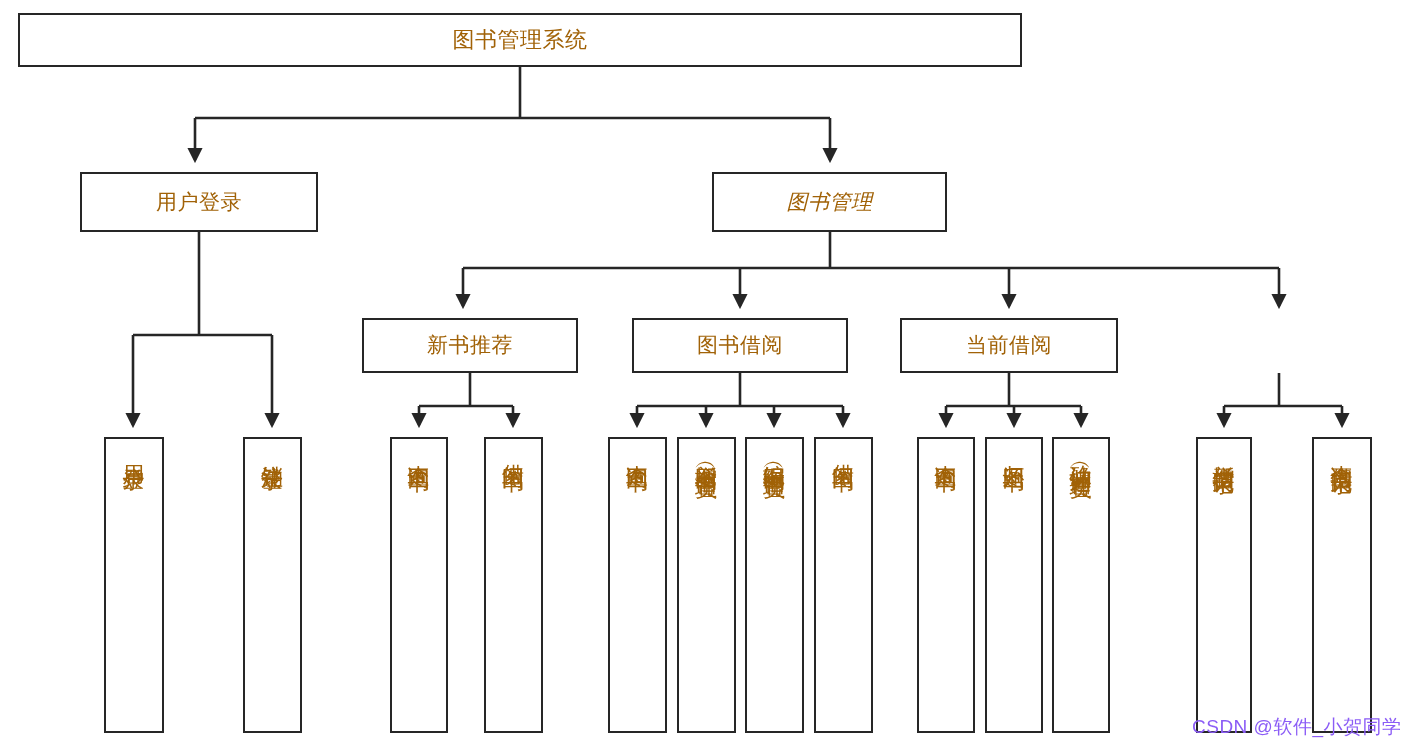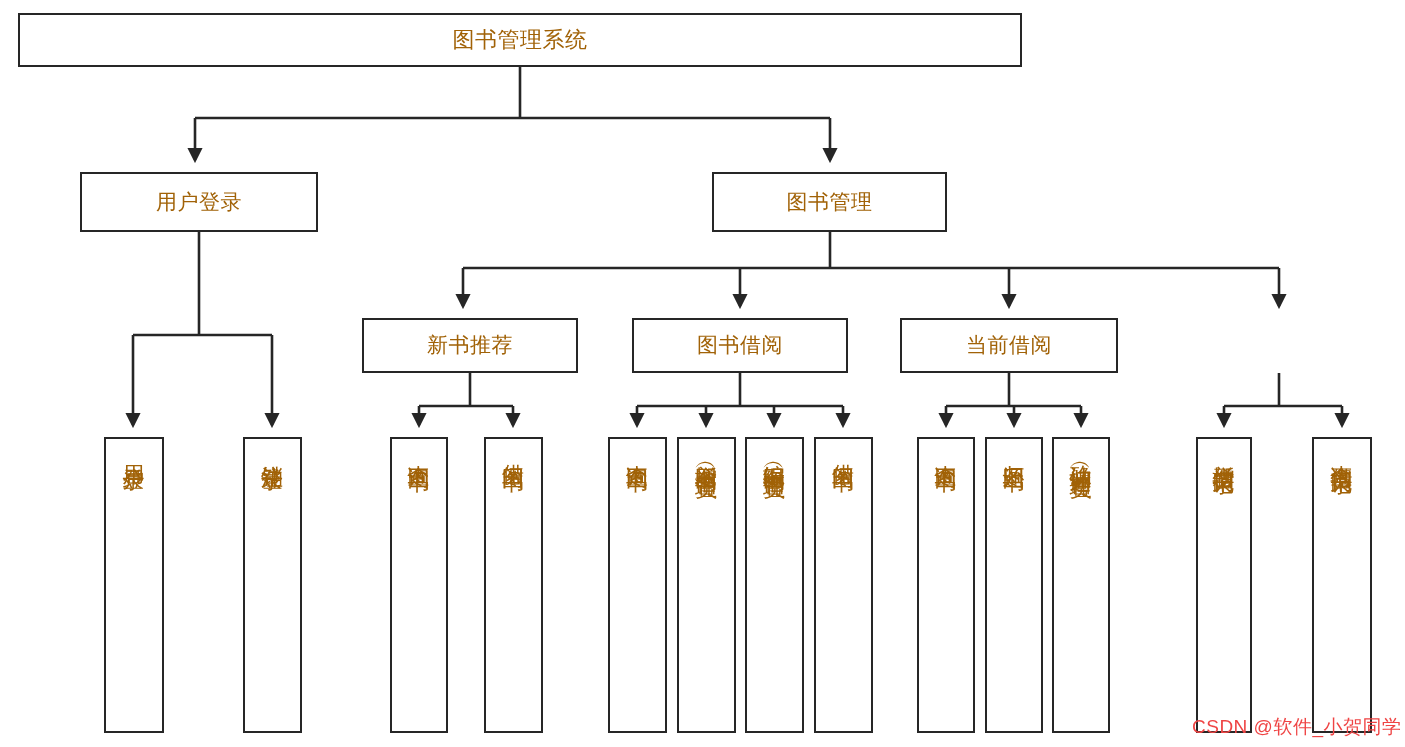--- a/index.html
+++ b/index.html
@@ -56,21 +56,21 @@
   .v-node .node-label {
     writing-mode: vertical-rl;
     text-orientation: upright;
     font-size: 22px;
     line-height: 1.05;
     letter-spacing: 2px;
     margin: 0 auto;
   }
   .watermark {
     position: absolute;
-    color: #ef4444;
+    color: #8b5cf6;
     font-size: 19px;
     white-space: nowrap;
     letter-spacing: 0.5px;
   }
 </style>
 </head>
 <body>
 
 <div id="canvas">
 
@@ -125,21 +125,21 @@
   </svg>
 
   <div class="node h-node root" style="left:18px;top:13px;width:1004px;height:54px;">
     <span class="node-label">图书管理系统</span>
   </div>
 
   <div class="node h-node" style="left:80px;top:172px;width:238px;height:60px;">
     <span class="node-label">用户登录</span>
   </div>
 
-  <div class="node h-node" style="left:712px;top:172px;width:235px;height:60px;">
+  <div class="node h-node" style="left:712px;top:172px;width:235px;height:60px;font-style:italic;">
     <span class="node-label">图书管理</span>
   </div>
 
   <div class="node h-node" style="left:362px;top:318px;width:216px;height:55px;">
     <span class="node-label">新书推荐</span>
   </div>
 
   <div class="node h-node" style="left:632px;top:318px;width:216px;height:55px;">
     <span class="node-label">图书借阅</span>
   </div>

